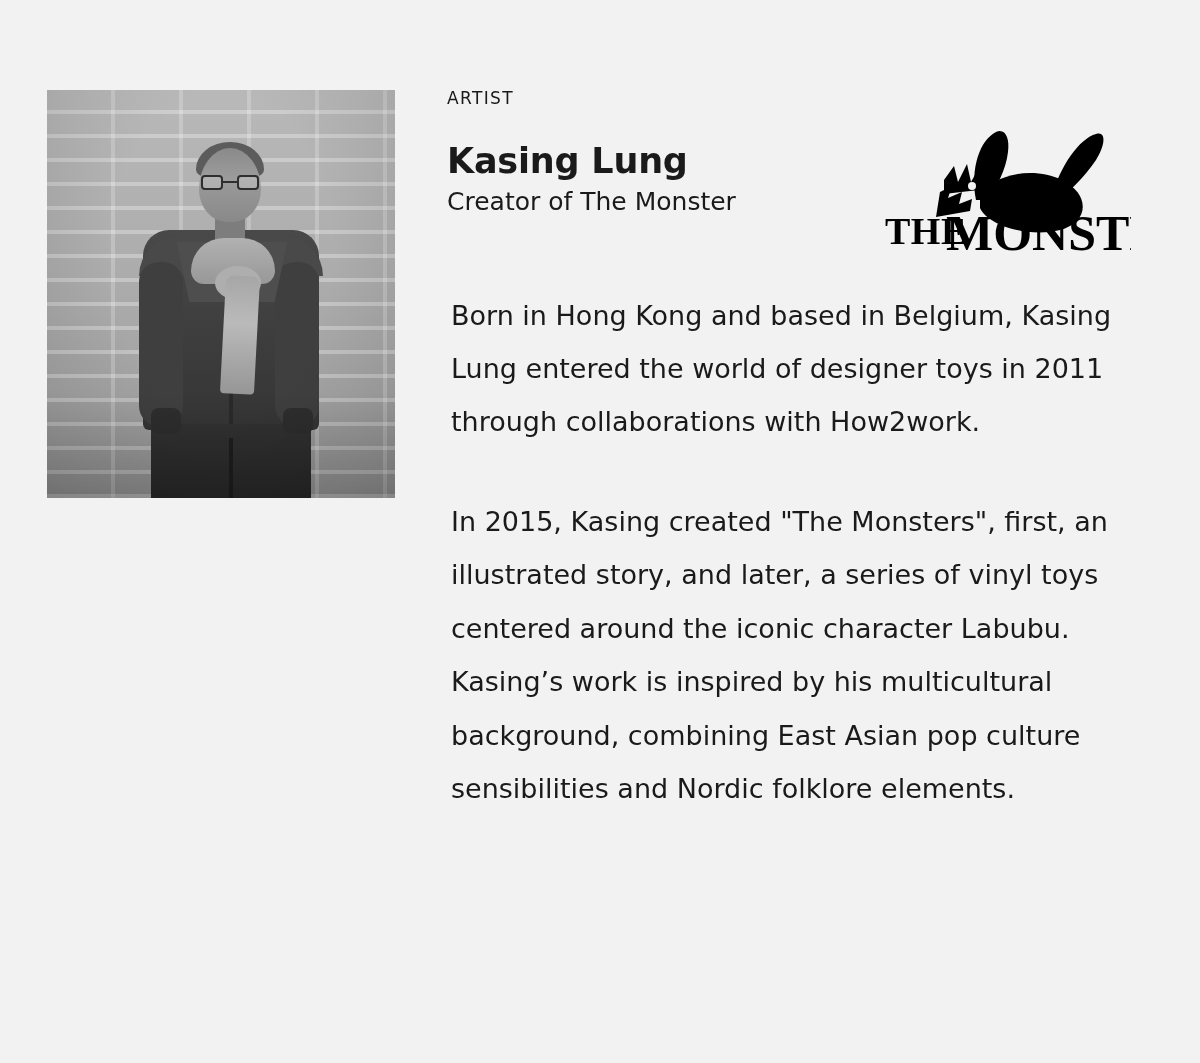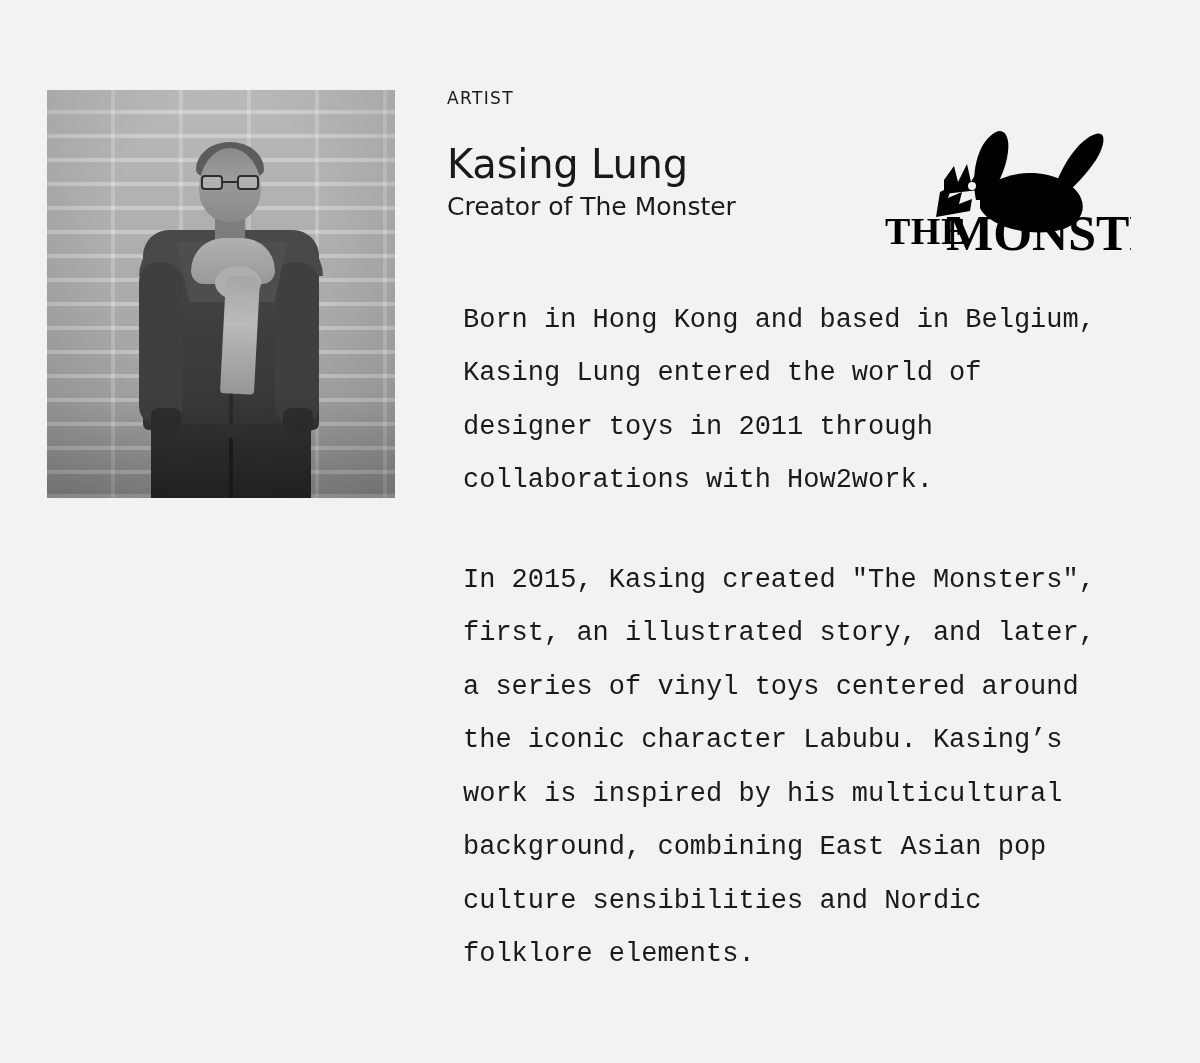--- a/index.html
+++ b/index.html
@@ -231,22 +231,22 @@
     width: 700px;
   }
   .eyebrow {
     font-size: 17px;
     letter-spacing: 0.08em;
     color: #1a1a1a;
     margin: 0 0 34px 0;
     font-weight: 400;
   }
   .name {
-    font-size: 40px;
-    font-weight: 400;
+    font-size: 35px;
+    font-weight: 700;
     letter-spacing: -0.2px;
     margin: 0 0 6px 0;
     line-height: 1.1;
   }
   .role {
     font-size: 25px;
     font-weight: 400;
     margin: 0;
     line-height: 1.2;
   }
@@ -262,22 +262,21 @@
   .logo svg { display: block; }
 
   .body-text {
     margin-top: 72px;
     font-size: 27px;
     line-height: 1.98;
     color: #1a1a1a;
     width: 694px;
   }
   .body-text p {
-    margin: 16px;
-    font-family: Liberation Mono, monospace;
+    margin: 4px;
   }
   .body-text p + p {
     margin-top: 46px;
   }
 </style>
 </head>
 <body>
 
 <div class="page">
 

